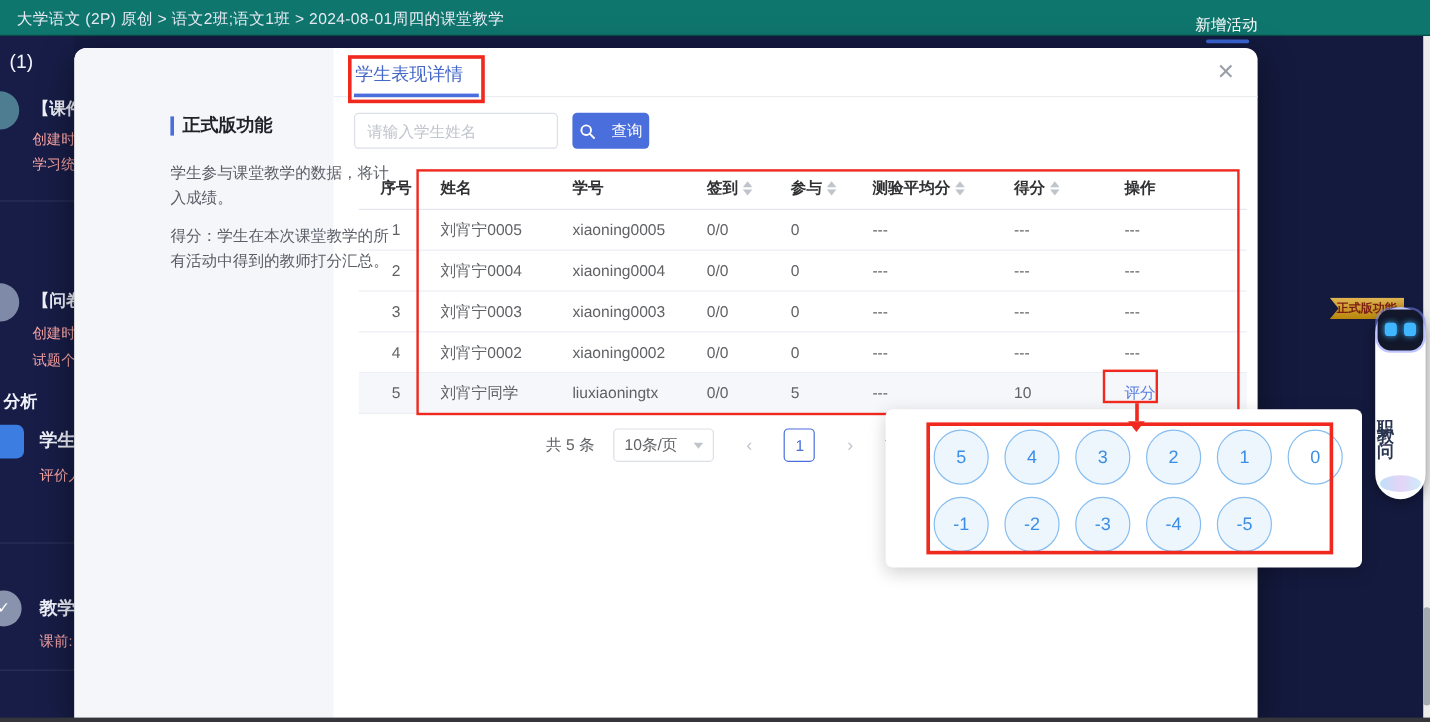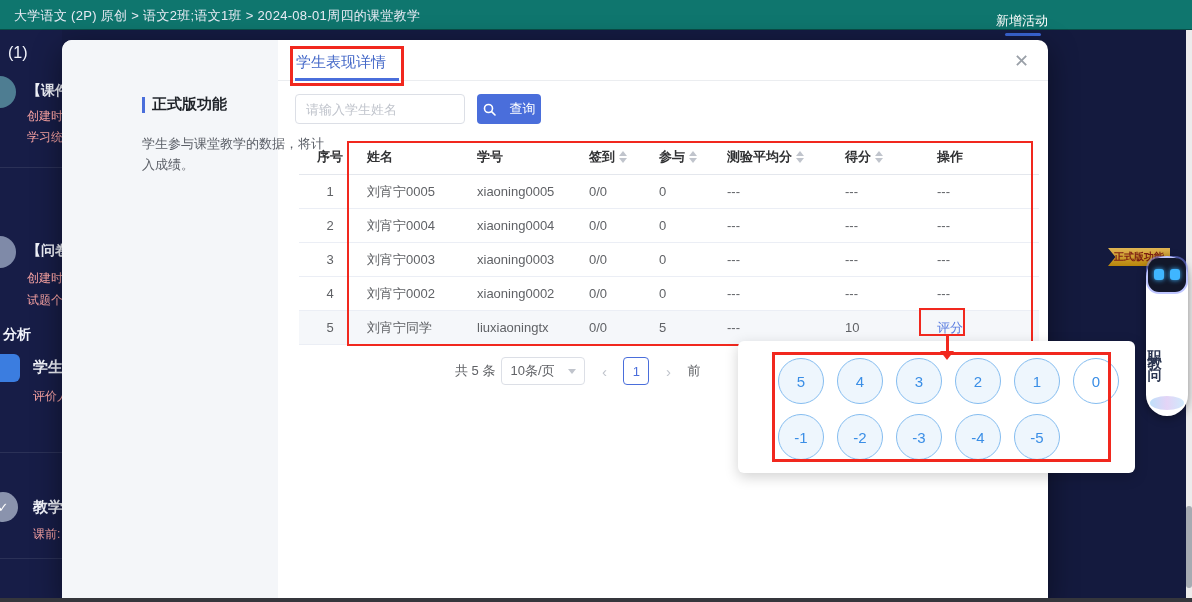--- a/index.html
+++ b/index.html
@@ -88,21 +88,21 @@
   .col-0 { width:62px; justify-content:center; padding-left:0; }
   .col-1 { width:110px; } .col-2 { width:112px; } .col-3 { width:70px; } .col-4 { width:68px; }
   .col-5 { width:118px; } .col-6 { width:92px; } .col-7 { width:100px; }
   .sort-caret { display:inline-flex; flex-direction:column; margin-left:4px; gap:2px; }
   .sort-caret i { width:0; height:0; border-left:4px solid transparent; border-right:4px solid transparent; }
   .sort-caret .up { border-bottom:5px solid #c0c4cc; }
   .sort-caret .dn { border-top:5px solid #c0c4cc; }
   .op-link { color:#5a7de0; cursor:pointer; }
 
   
-  #pagination { position:absolute; left:455px; top:357px; height:28px; display:flex; align-items:center; gap:6px;
+  #pagination { position:absolute; left:455px; top:357px; height:28px; display:flex; align-items:center; gap:16px;
     font-size:13px; color:#606266; z-index:6; }
   #page-size { width:84px; height:28px; border:1px solid #dcdfe6; border-radius:4px; display:flex; align-items:center;
     justify-content:space-between; padding:0 8px; color:#606266; cursor:pointer; }
   .pg-btn { width:26px; height:28px; border:none; background:transparent; color:#c0c4cc; font-size:15px;
     display:flex; align-items:center; justify-content:center; cursor:pointer; }
   #pg-current { border:1px solid #4a6edb; border-radius:4px; color:#4a6edb; font-size:13px; background:#fff; }
   .chev-down { width:0; height:0; border-left:4px solid transparent; border-right:4px solid transparent;
     border-top:5px solid #c0c4cc; }
   #pg-jump { color:#606266; }
 
@@ -217,20 +217,21 @@
   <div id="scroll-red-tip"></div>
   <div id="scroll-thumb"></div>
 
   <div id="modal"></div>
   <div id="modal-left">
     <div id="panel-title-wrap">
       <div id="panel-title-bar"></div>
       <div id="panel-title">正式版功能</div>
     </div>
     <div class="panel-p" style="top:93px;">学生参与课堂教学的数据，将计入成绩。</div>
+    <div class="panel-p" style="top:146px;">得分：学生在本次课堂教学的所有活动中得到的教师打分汇总。</div>
   </div>
   <div id="panel-page">1/5</div>
   <div id="panel-view">查看情况</div>
 
   <div id="header-divider"></div>
   <div id="detail-tab">学生表现详情</div>
   <div id="detail-tab-underline"></div>
   <div id="modal-close">✕</div>
 
   <input id="search-input" placeholder="请输入学生姓名" style="">

